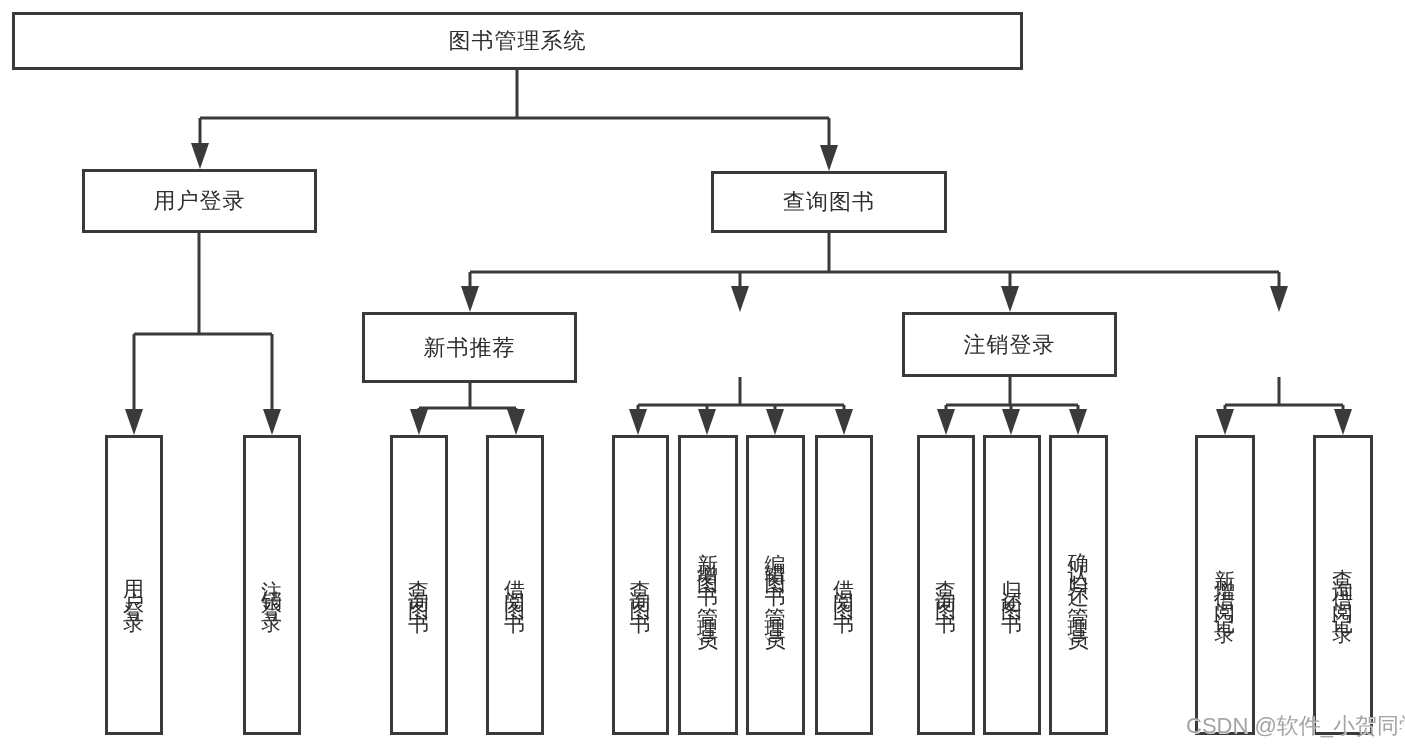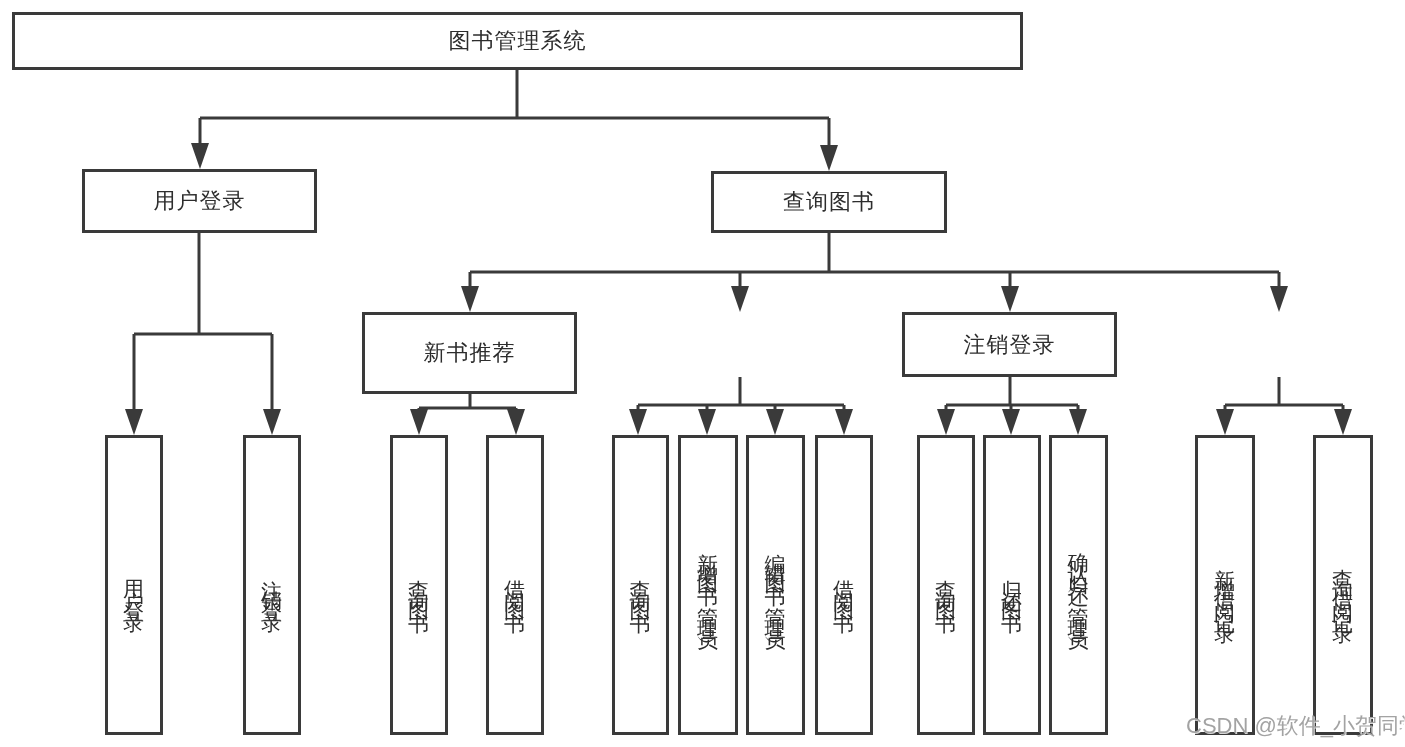--- a/index.html
+++ b/index.html
@@ -103,21 +103,21 @@
     <span class="hlabel">图书管理系统</span>
   </div>
 
   <div class="box" style="left:82px;top:169px;width:235px;height:64px">
     <span class="hlabel">用户登录</span>
   </div>
   <div class="box" style="left:711px;top:171px;width:236px;height:62px">
     <span class="hlabel">查询图书</span>
   </div>
 
-  <div class="box" style="left:362px;top:312px;width:215px;height:82px">
+  <div class="box" style="left:362px;top:312px;width:215px;height:71px">
     <span class="hlabel">新书推荐</span>
   </div>
   <div class="box" style="left:902px;top:312px;width:215px;height:65px">
     <span class="hlabel">注销登录</span>
   </div>
 
   <div class="box leaf" style="left:105px;width:58px">
     <span class="vtext">用户登录</span>
   </div>
   <div class="box leaf" style="left:243px;width:58px">

